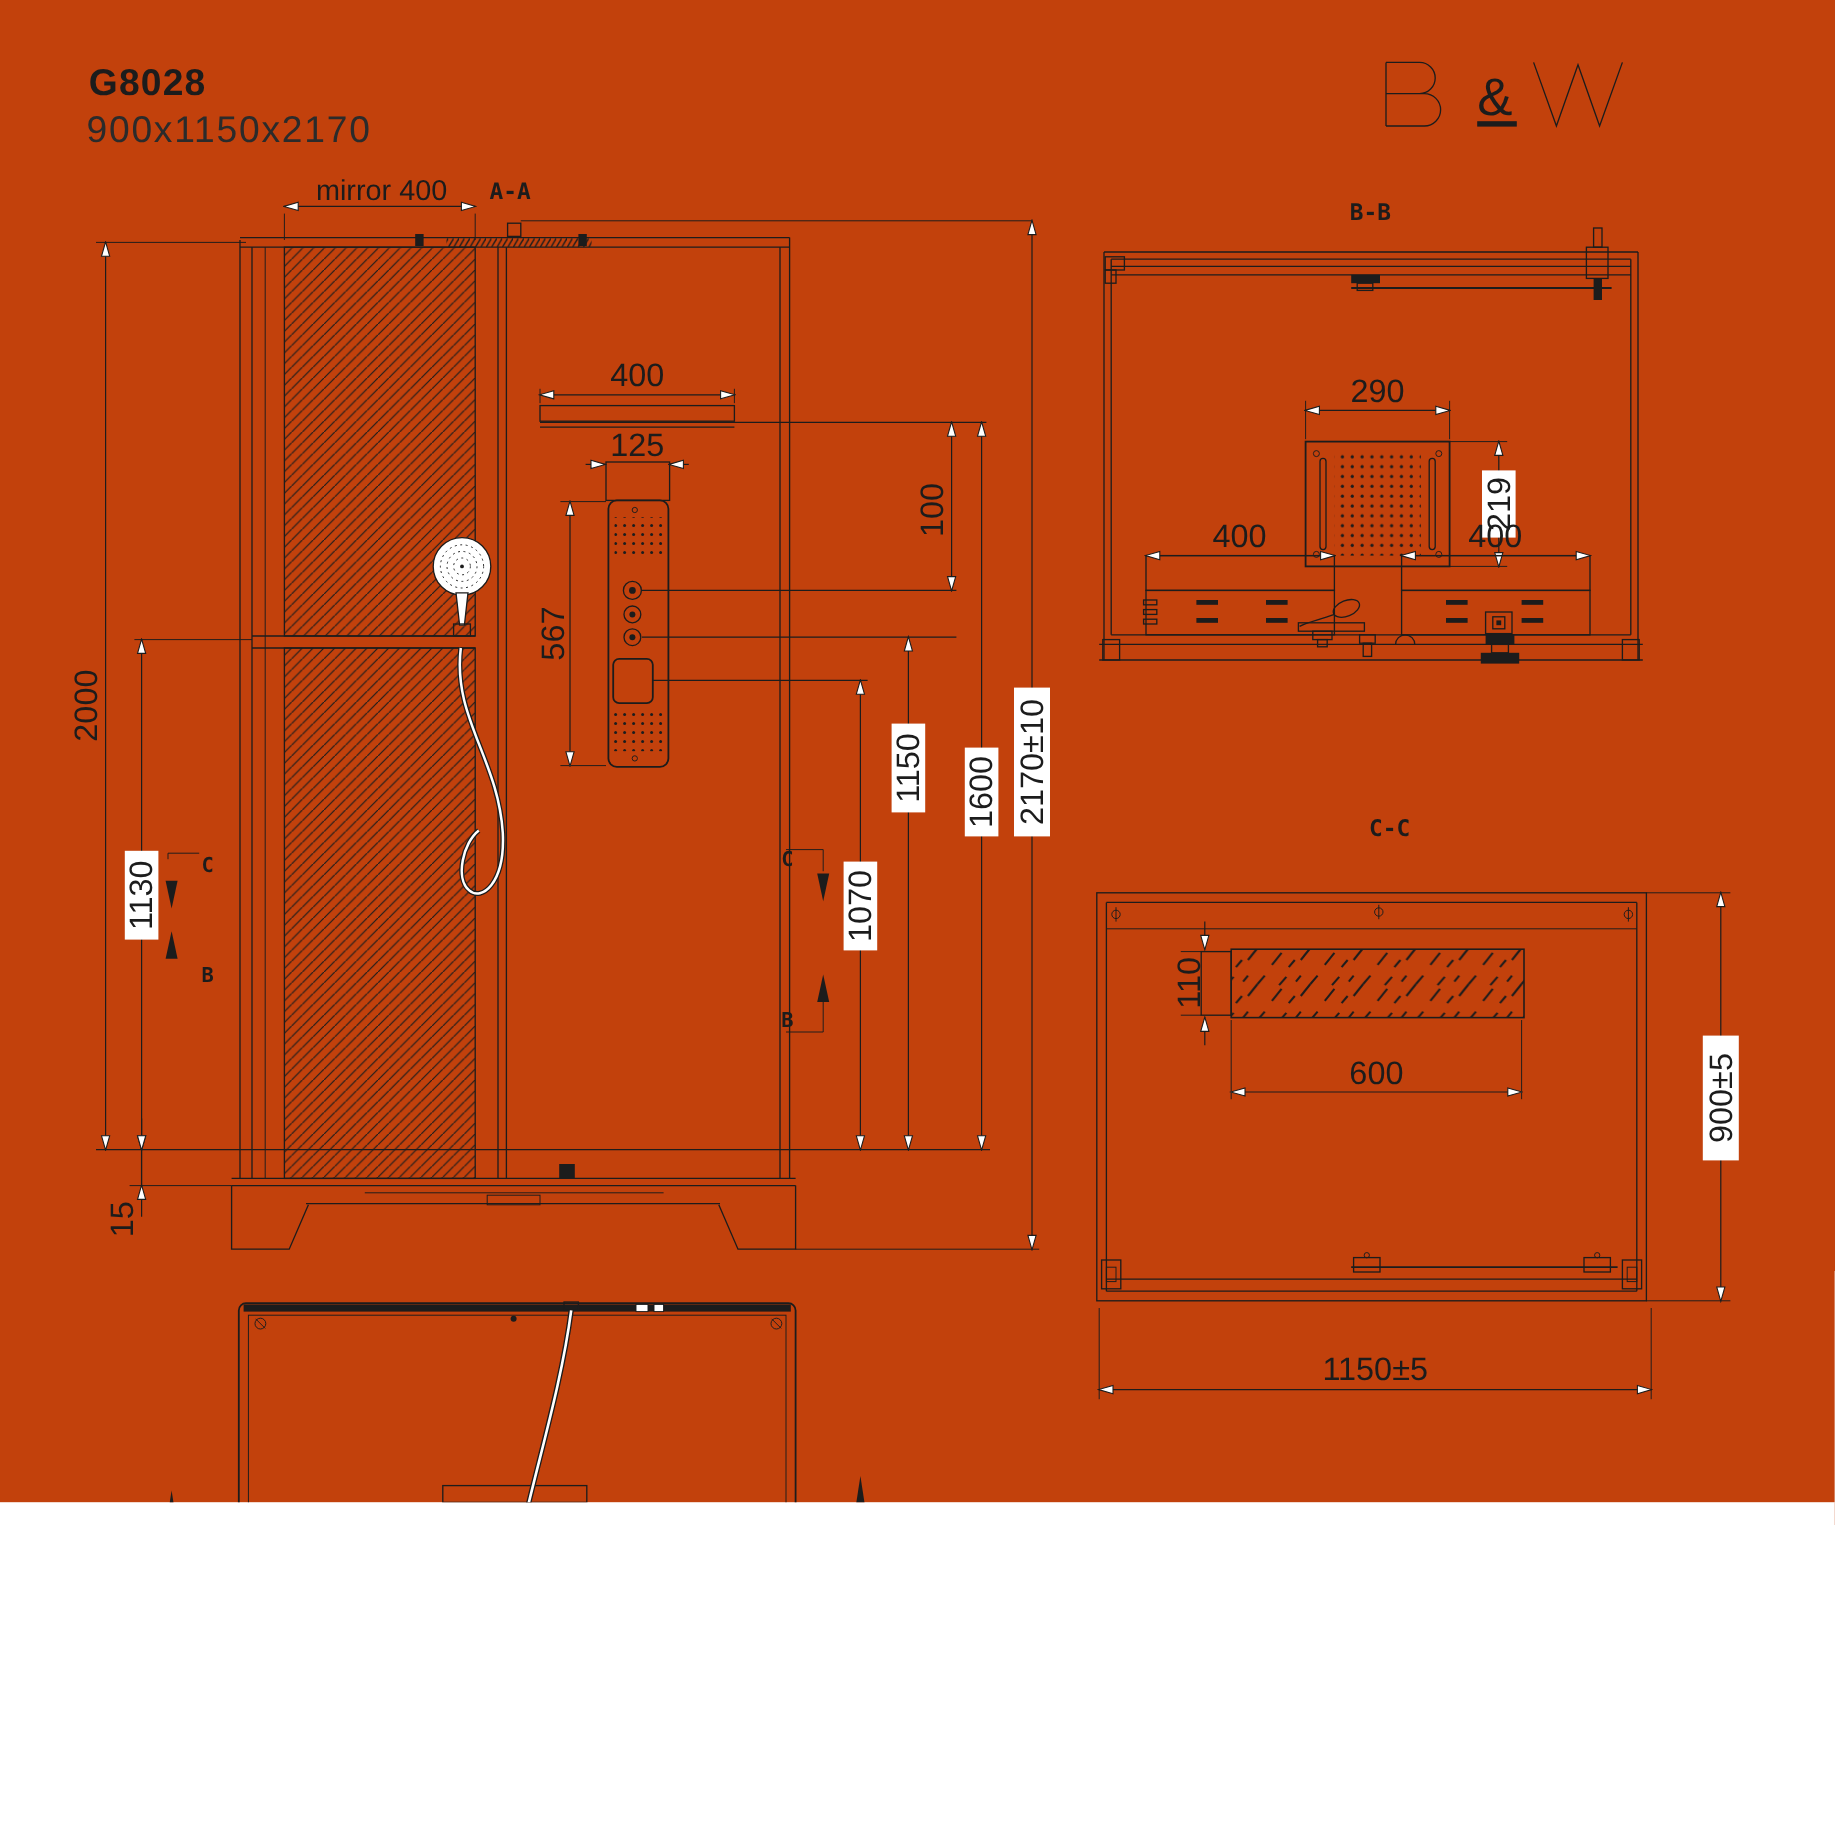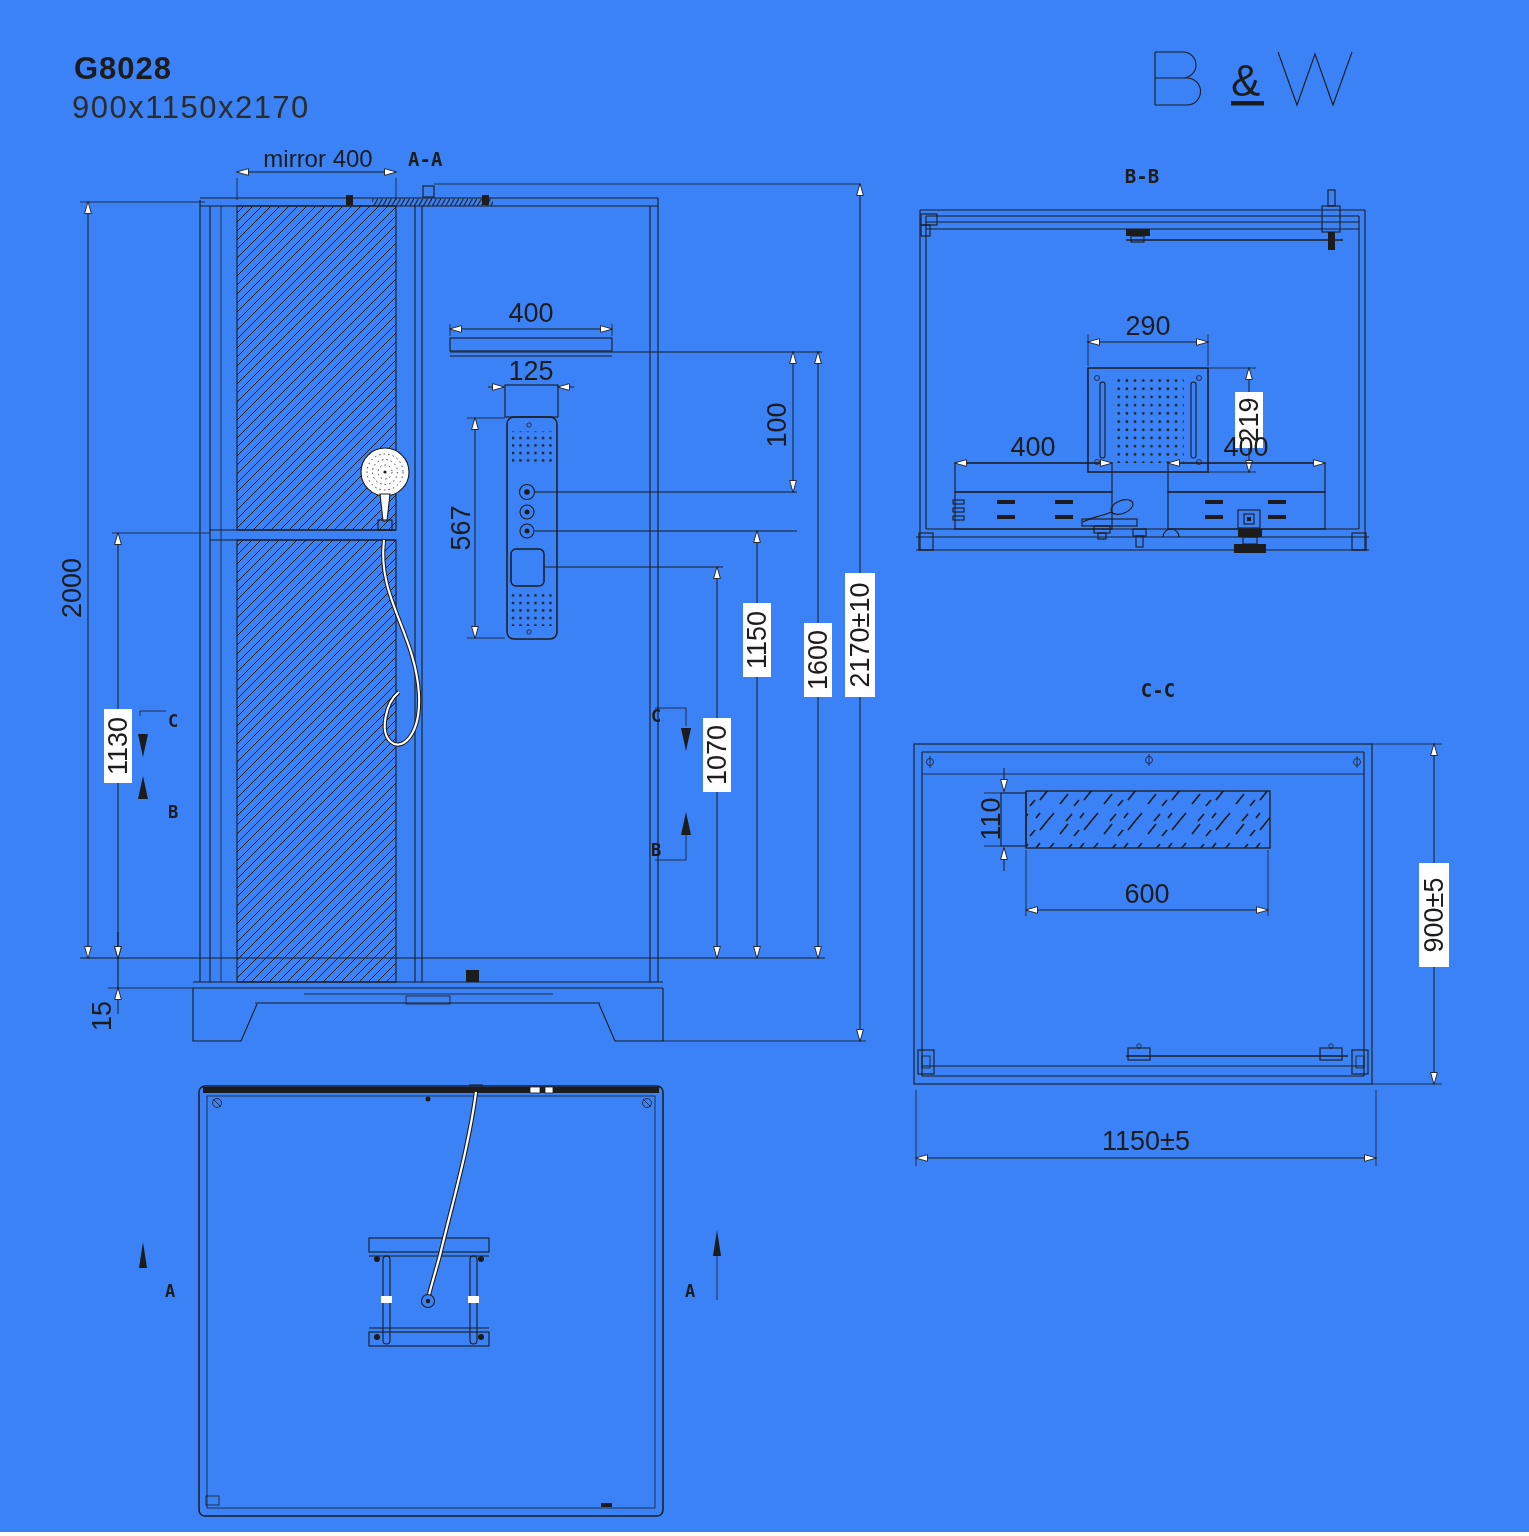--- a/index.html
+++ b/index.html
@@ -1,16 +1,16 @@
 <!DOCTYPE html>
 <html><head>
 <meta charset="utf-8">
 <style>
   html,body{margin:0;padding:0;background:#fff;}
-  #stage{position:relative;width:1529px;height:1532px;background:#3b82f6;overflow:hidden;
+  #stage{position:relative;width:1529px;height:1252px;background:#c2410c;overflow:hidden;
          font-family:"Liberation Sans",sans-serif;}
   svg text{fill:#1c1c1c;}
   .ln{stroke:#1c1c1c;stroke-width:1.1;fill:none;}
   .lt{stroke:#1c1c1c;stroke-width:0.8;fill:none;}
   .lk{stroke:#1c1c1c;stroke-width:1.5;fill:none;}
   .dim{stroke:#1c1c1c;stroke-width:1;fill:none;
        marker-start:url(#mA);marker-end:url(#mA);}
   .dimE{stroke:#1c1c1c;stroke-width:1;fill:none;marker-end:url(#mA);}
   .txt{font:27px "Liberation Sans",sans-serif;}
   .txtm{font:24px "Liberation Sans",sans-serif;}

